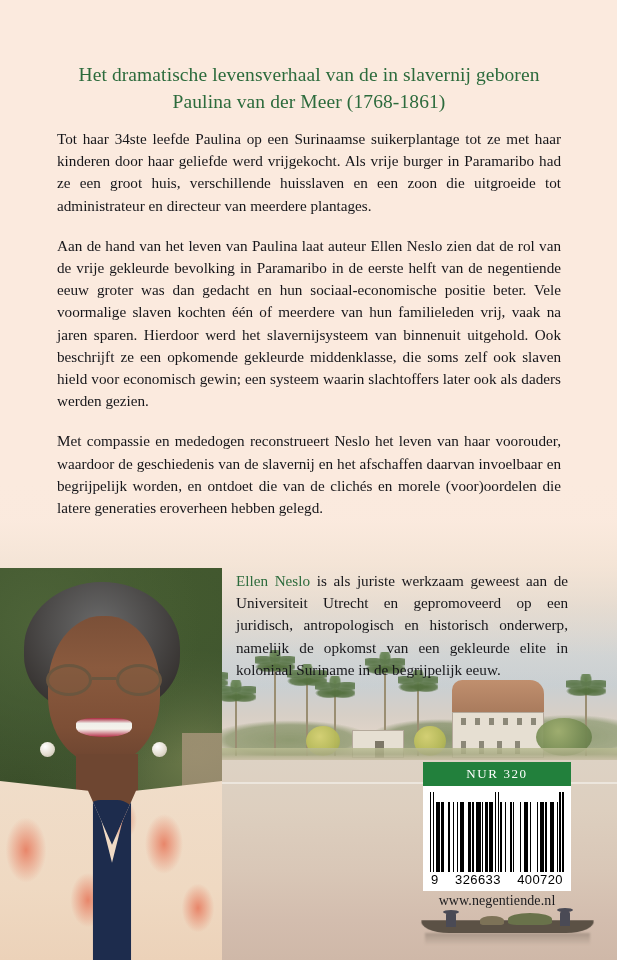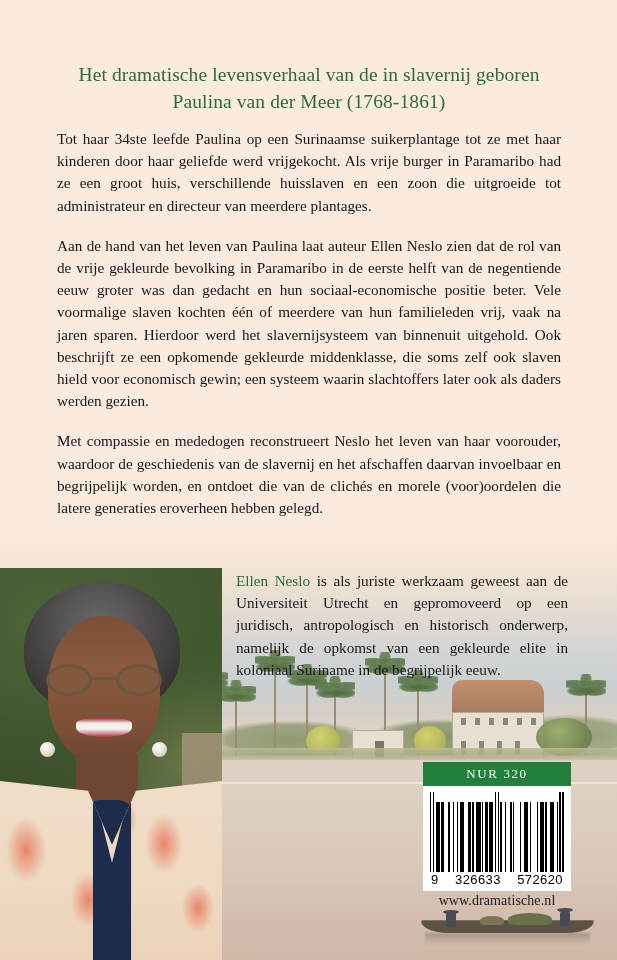--- a/index.html
+++ b/index.html
@@ -580,20 +580,20 @@
           <i class="short" style="width: 2.82105px; background: transparent;"></i>
           <i class="short" style="width: 1.41053px;"></i>
           <i class="short" style="width: 1.41053px; background: transparent;"></i>
           <i style="width: 1.41053px;"></i>
           <i style="width: 1.41053px; background: transparent;"></i>
           <i style="width: 1.41053px;"></i>
         </div>
       <div class="barcode-digits">
         <span>9</span>
         <span>326633</span>
-        <span>572620</span>
+        <span>400720</span>
       </div>
     </div>
   </div>
 
-  <div class="publisher-url">www.dramatische.nl</div>
+  <div class="publisher-url">www.negentiende.nl</div>
 
 </div>
 
 </body></html>

